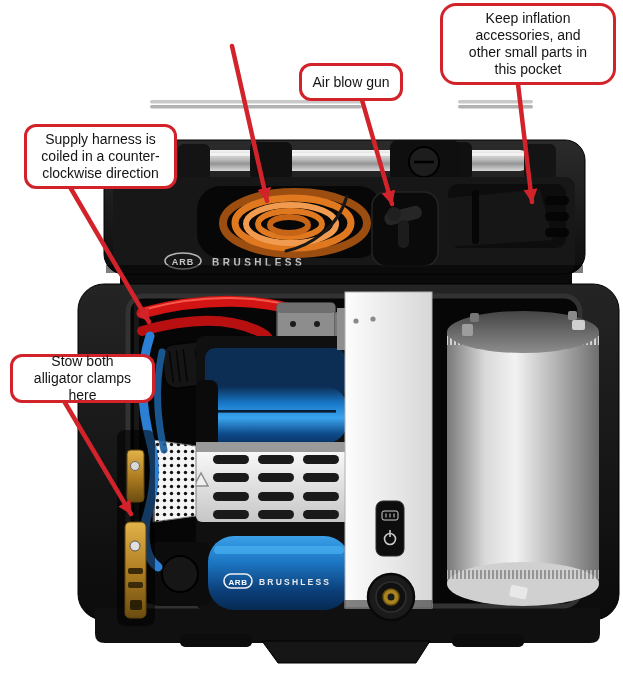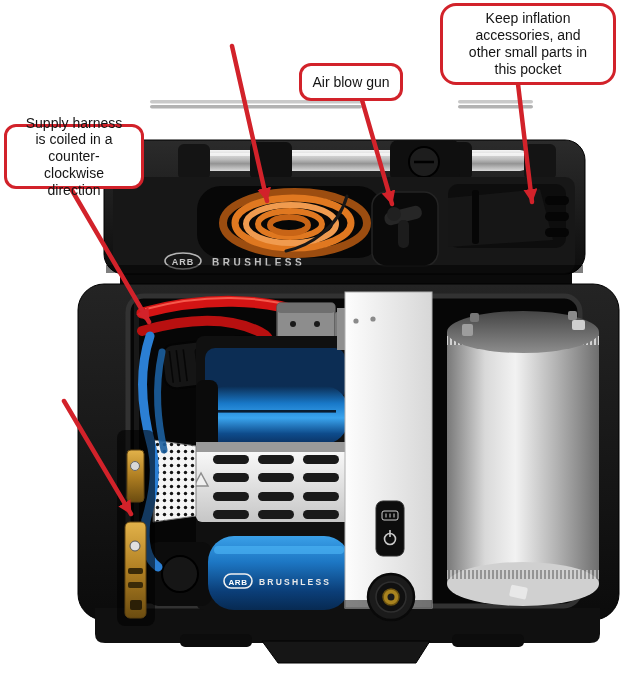--- a/index.html
+++ b/index.html
@@ -12,21 +12,21 @@
   .overlay{ pointer-events:none; }
   .callout{
     position:absolute; box-sizing:border-box;
     background:#ffffff; border:3px solid var(--red); border-radius:12px;
     display:flex; align-items:center; justify-content:center; text-align:center;
     font-size:14px; line-height:1.2; color:#141414; padding:2px 10px;
   }
   .callout.coil      { left:145px; top:12px;  width:154px; height:35px; }
   .callout.airblow   { left:299px; top:63px;  width:104px; height:38px; }
   .callout.inflation { left:440px; top:3px;   width:176px; height:82px; border-radius:16px; padding:2px 16px; }
-  .callout.supply    { left:4px;   top:124px; width:140px; height:65px; padding:2px 12px; }
+  .callout.supply    { left:24px;   top:124px; width:153px; height:65px; padding:2px 12px; }
   .callout.alligator { left:10px;  top:354px; width:145px; height:49px; padding:2px 12px; }
   svg text{ font-family:"Liberation Sans", sans-serif; }
 </style>
 </head>
 <body>
 
 <div class="stage">
 
   <svg class="photo" width="623" height="677" viewBox="0 0 623 677">
     <defs>
@@ -316,14 +316,17 @@
 
   <div class="callout airblow">
     <span>Air blow gun</span>
   </div>
   <div class="callout inflation">
     <span>Keep inflation accessories, and other small parts in this pocket</span>
   </div>
   <div class="callout supply">
     <span>Supply harness is coiled in a counter-clockwise direction</span>
   </div>
+  <div class="callout alligator">
+    <span>Stow both alligator clamps here</span>
+  </div>
 
 </div>
 
 </body></html>

